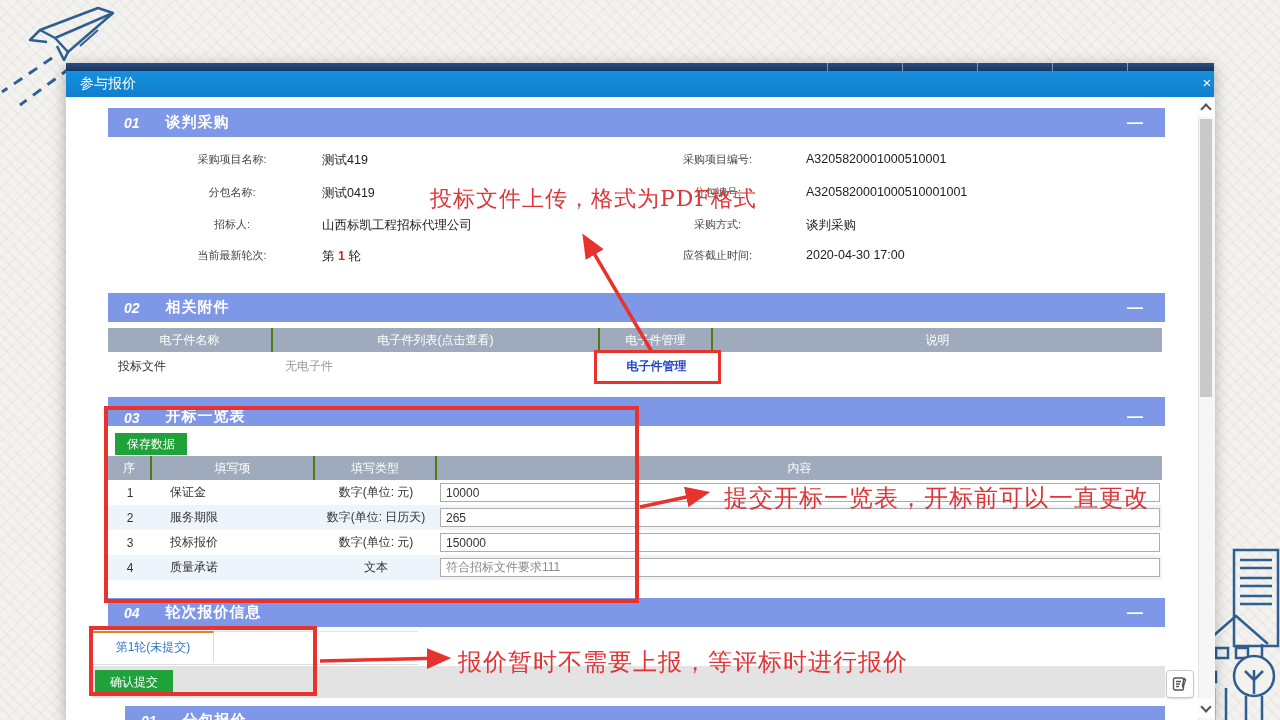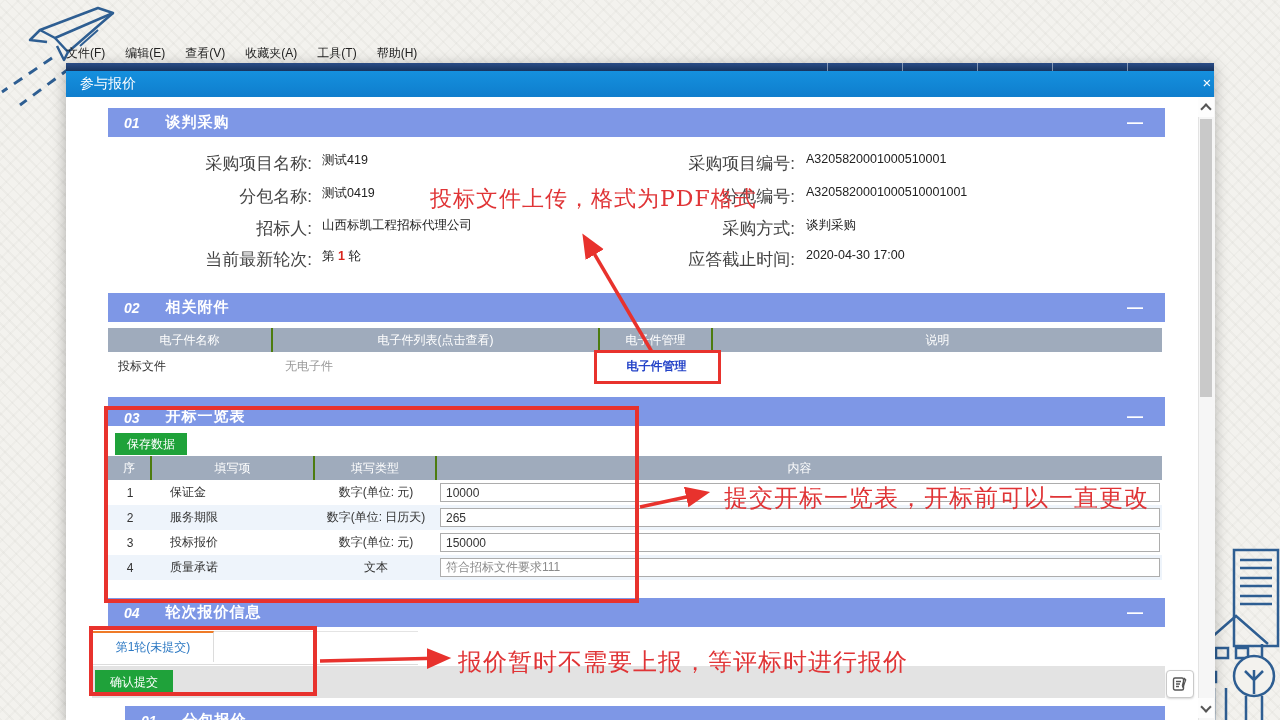--- a/index.html
+++ b/index.html
@@ -29,21 +29,21 @@
   .sb-thumb{left:1200px;top:119px;width:12px;height:278px;background:#c9c9c9;z-index:5;cursor:grab;}
   .chev{position:absolute;left:4px;width:6px;height:6px;border-top:2px solid #555;border-right:2px solid #555;}
   .chev.up{top:8px;transform:rotate(-45deg);}
   .chev.down{top:5px;transform:rotate(135deg);}
   
   .sec-hdr{left:108px;width:1057px;height:29px;background:#7e97e6;color:#fff;display:flex;align-items:center;z-index:4;}
   .sec-hdr .num{font-style:italic;font-weight:bold;font-size:14px;margin-left:16px;}
   .sec-hdr .ttl{font-weight:bold;font-size:15px;margin-left:26px;letter-spacing:1px;}
   .sec-hdr .min{margin-left:auto;margin-right:22px;font-weight:bold;cursor:pointer;}
   
-  .f-label{color:#444;font-size:17px;text-align:right;z-index:4;}
+  .f-label{color:#444;font-size:11px;text-align:center;z-index:4;}
   .f-value{color:#222;font-size:12.5px;z-index:4;}
   .rednum{color:#d9251c;font-weight:bold;}
   
   .thead{background:#9fabbc;z-index:4;display:flex;}
   .thead .hc{color:#fff;font-size:12px;text-align:center;line-height:24px;border-right:2px solid #4d7c0f;box-sizing:border-box;height:24px;}
   .thead .hc:last-child{border-right:none;}
   .trow{z-index:4;display:flex;font-size:12px;color:#333;}
   .gray{color:#999;}
   .linkblue{color:#2443c8;font-weight:bold;cursor:pointer;}
   .cellinput{position:absolute;height:17px;border:1px solid #adadad;font-size:12px;color:#333;padding:0 5px;background:#fff;z-index:4;font-family:"Liberation Sans",sans-serif;}
@@ -90,28 +90,20 @@
       <rect x="14" y="100" width="12" height="10"></rect>
       <rect x="34" y="100" width="12" height="10"></rect>
       <rect x="2" y="124" width="12" height="10"></rect>
       <circle cx="52" cy="128" r="20" fill="#f3f2ee"></circle>
       <path d="M52,122 V146 M52,132 L43,123 M52,132 L61,123"></path>
       <path d="M44,148 V172 M60,148 V172"></path>
       <path d="M12,140 V172 M24,140 V172"></path>
     </g>
   </svg>
 
-  <div class="abs menubar">
-    <span>文件(F)</span>
-    <span>编辑(E)</span>
-    <span>查看(V)</span>
-    <span>收藏夹(A)</span>
-    <span>工具(T)</span>
-    <span>帮助(H)</span>
-  </div>
 
   <div class="abs dlg-frame"></div>
   <div class="abs navybar"></div>
   <div class="abs navysep" style="left:827px;"></div>
   <div class="abs navysep" style="left:902px;"></div>
   <div class="abs navysep" style="left:977px;"></div>
   <div class="abs navysep" style="left:1052px;"></div>
   <div class="abs navysep" style="left:1127px;"></div>
 
   <div class="abs titlebar">

